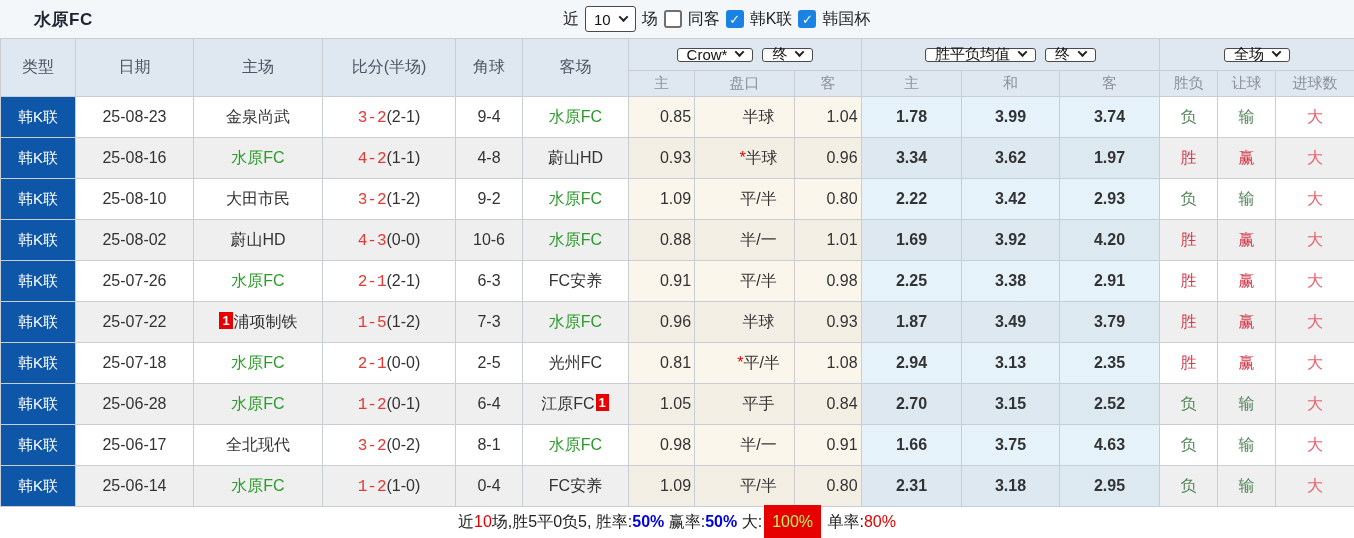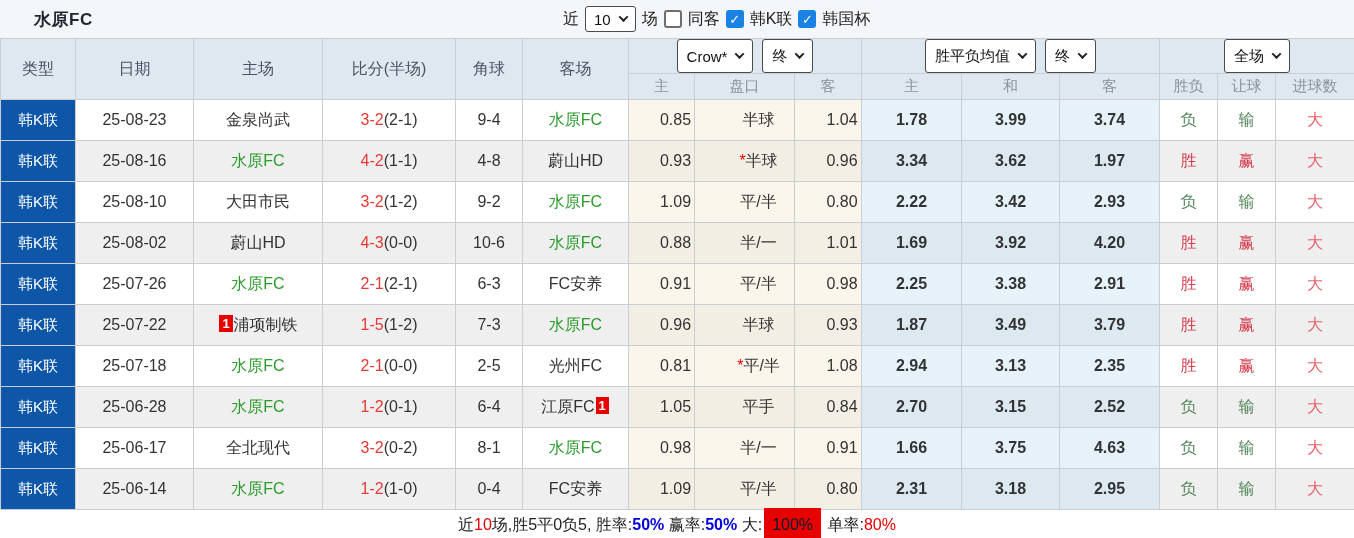--- a/index.html
+++ b/index.html
@@ -17,21 +17,21 @@
   .title { margin-left:34px; font-weight:bold; font-size:17px; color:#1f2430; letter-spacing:0.5px; }
   .controls {
     position:absolute; left:563px; top:0; height:38px;
     display:flex; align-items:center; gap:6px; font-size:16px; color:#222;
   }
   
   .select {
     display:inline-flex; align-items:center; gap:9px;
     background:#fff; border:1px solid #4a4a4a; border-radius:3px;
     padding:2px 9px; font-size:15px; color:#111; cursor:pointer;
-    height:34px; white-space:nowrap;
+    height:14px; white-space:nowrap;
   }
   .select.small { height:26px; padding:2px 8px; }
   .chev {
     width:7px; height:7px; flex:0 0 auto;
     border-right:2px solid #222; border-bottom:2px solid #222;
     transform:rotate(45deg) translate(-1px,-1px); margin-top:-2px;
   }
   
   .checkbox {
     width:18px; height:18px; border:2px solid #6f6f6f; border-radius:3px;
@@ -48,40 +48,40 @@
   thead .group-cell { }
   .selwrap { display:flex; align-items:center; justify-content:center; gap:9px; }
   tbody td { height:41px; font-size:16px; color:#333; background-clip:padding-box; }
   tbody tr:nth-child(even) td { background-color:#efefef; }
   tbody tr:nth-child(odd) td { background-color:#ffffff; }
   tbody td.league { background-color:var(--league-bg) !important; color:#fff; font-size:15px; }
   tbody td.asia  { background-image:linear-gradient(rgba(247,238,219,0.55),rgba(247,238,219,0.55));padding-left:28px; }
   tbody td.euro  { background-image:linear-gradient(rgba(196,224,242,0.42),rgba(196,224,242,0.42));font-weight:bold; }
   .team-name { color:#333; }
   .team-name.self { color:var(--self-team); }
-  .ft { color:var(--score-red); }
+  .ft { color:var(--score-red);font-family:Liberation Mono, monospace; }
   .ht { color:#333; }
   .badge {
     display:inline-block; background:var(--badge-red); color:#fff;
     font-size:13px; font-weight:bold; line-height:17px; padding:0 3px;
     vertical-align:2px; margin:0 1px;
   }
   .badge:empty { display:none; }
   .star { color:var(--badge-red); }
   td[data-state="win"]  { color:var(--win-red); }
   td[data-state="loss"] { color:var(--loss-green); }
   td[data-state="over"] { color:var(--over-red); }
   
   .summary {
     height:32px; line-height:30px; text-align:center; font-size:16px;
     color:#222; background:#fff;
   }
   .summary .red  { color:var(--badge-red); }
   .summary .blue { color:var(--pct-blue);font-weight:bold; }
-  .summary .red-box { background:var(--badge-red); color:#0f172a; padding:8px 8px; margin:0 2px; }
+  .summary .red-box { background:var(--badge-red); color:#bef264; padding:8px 8px; margin:0 2px; }
 </style>
 </head>
 <body>
 
 <div class="topbar">
   <div class="title">水原FC</div>
   <div class="controls">
     <span>近</span>
     <span class="select small">
       <span>10</span>

